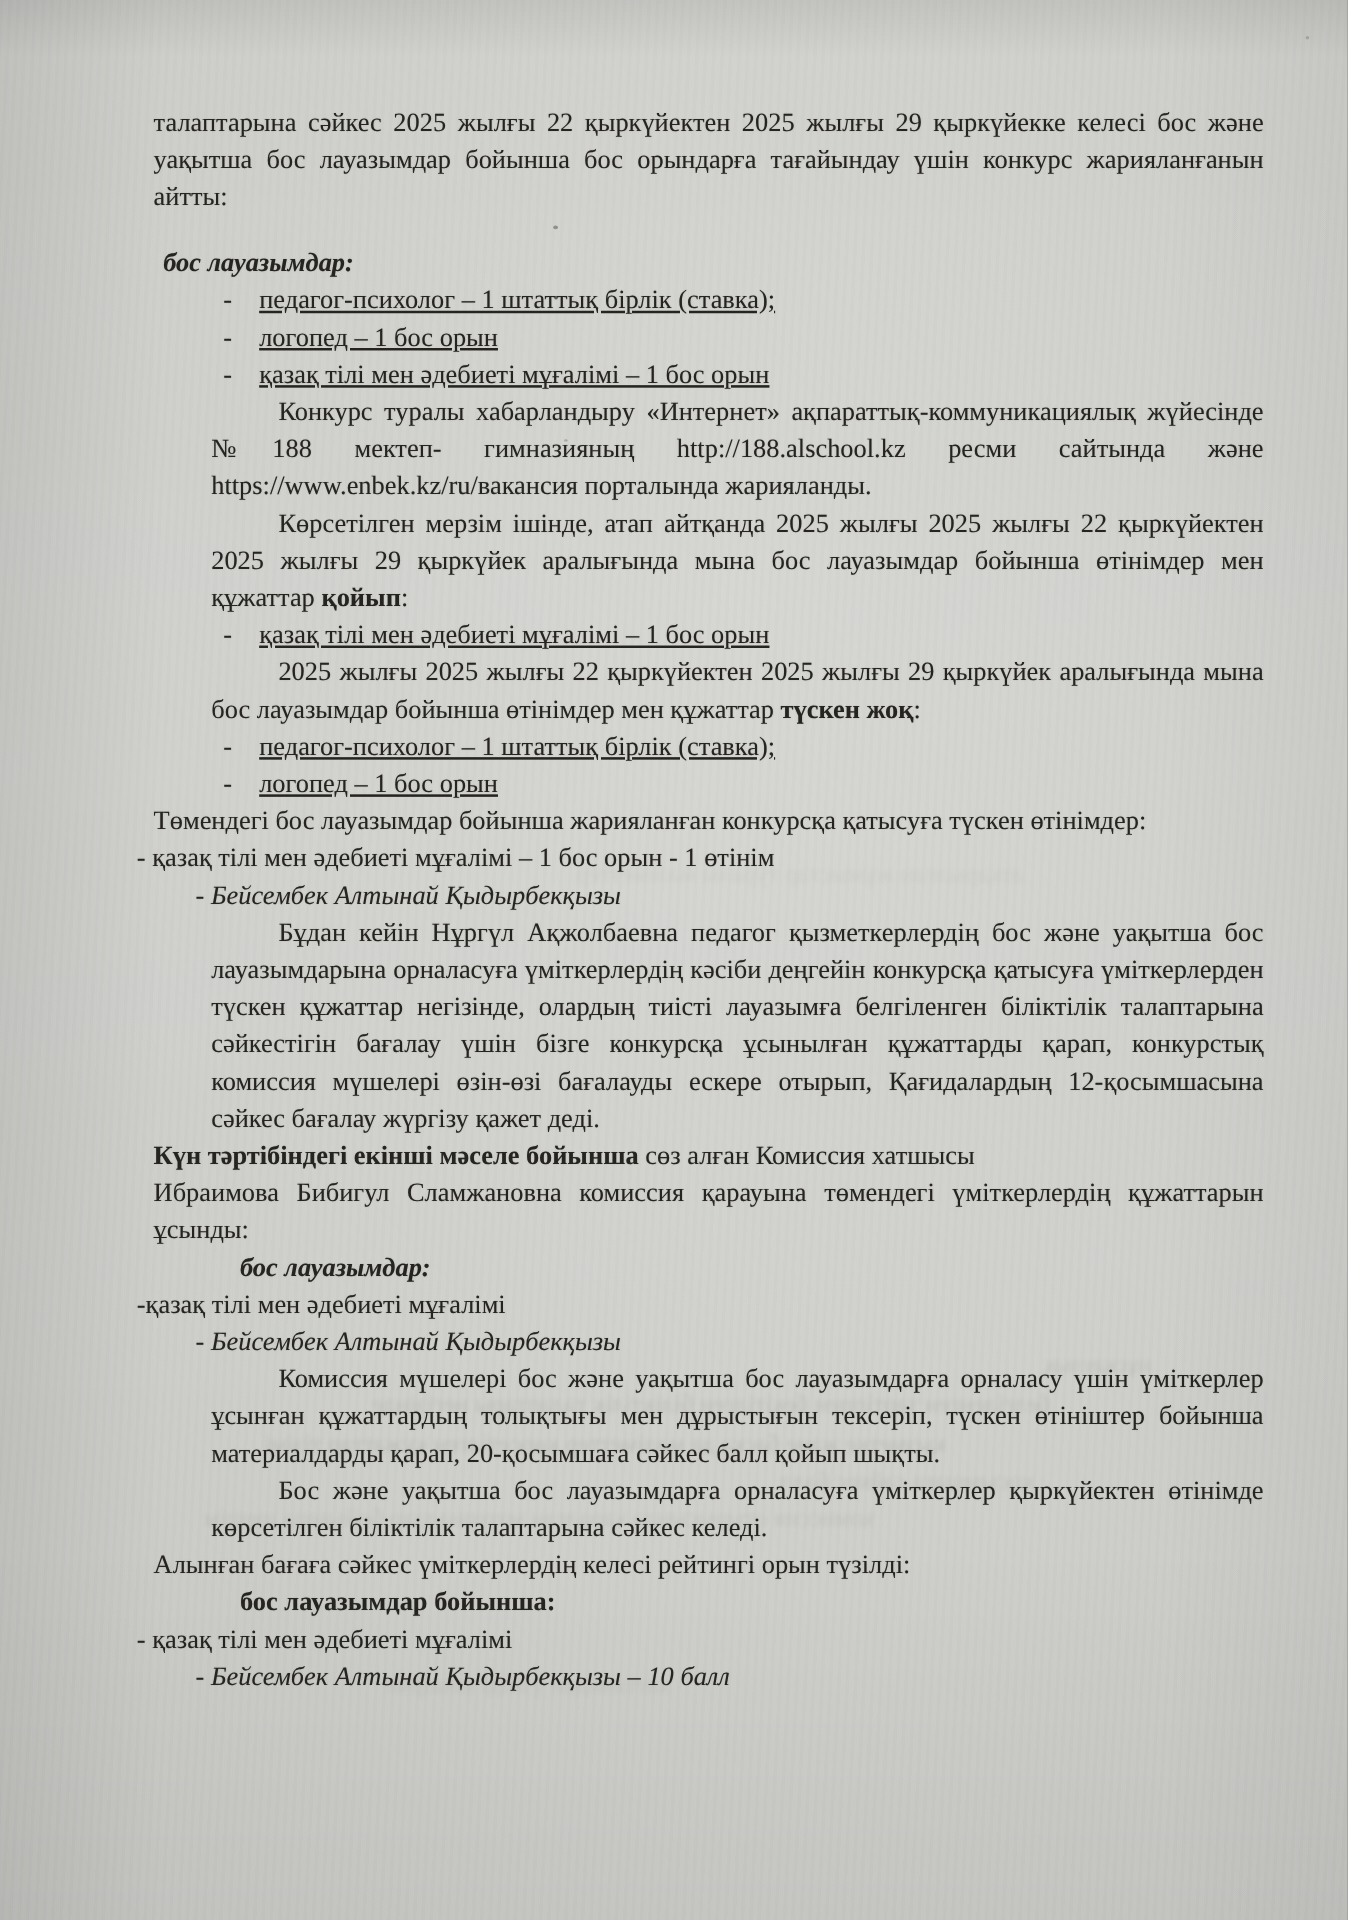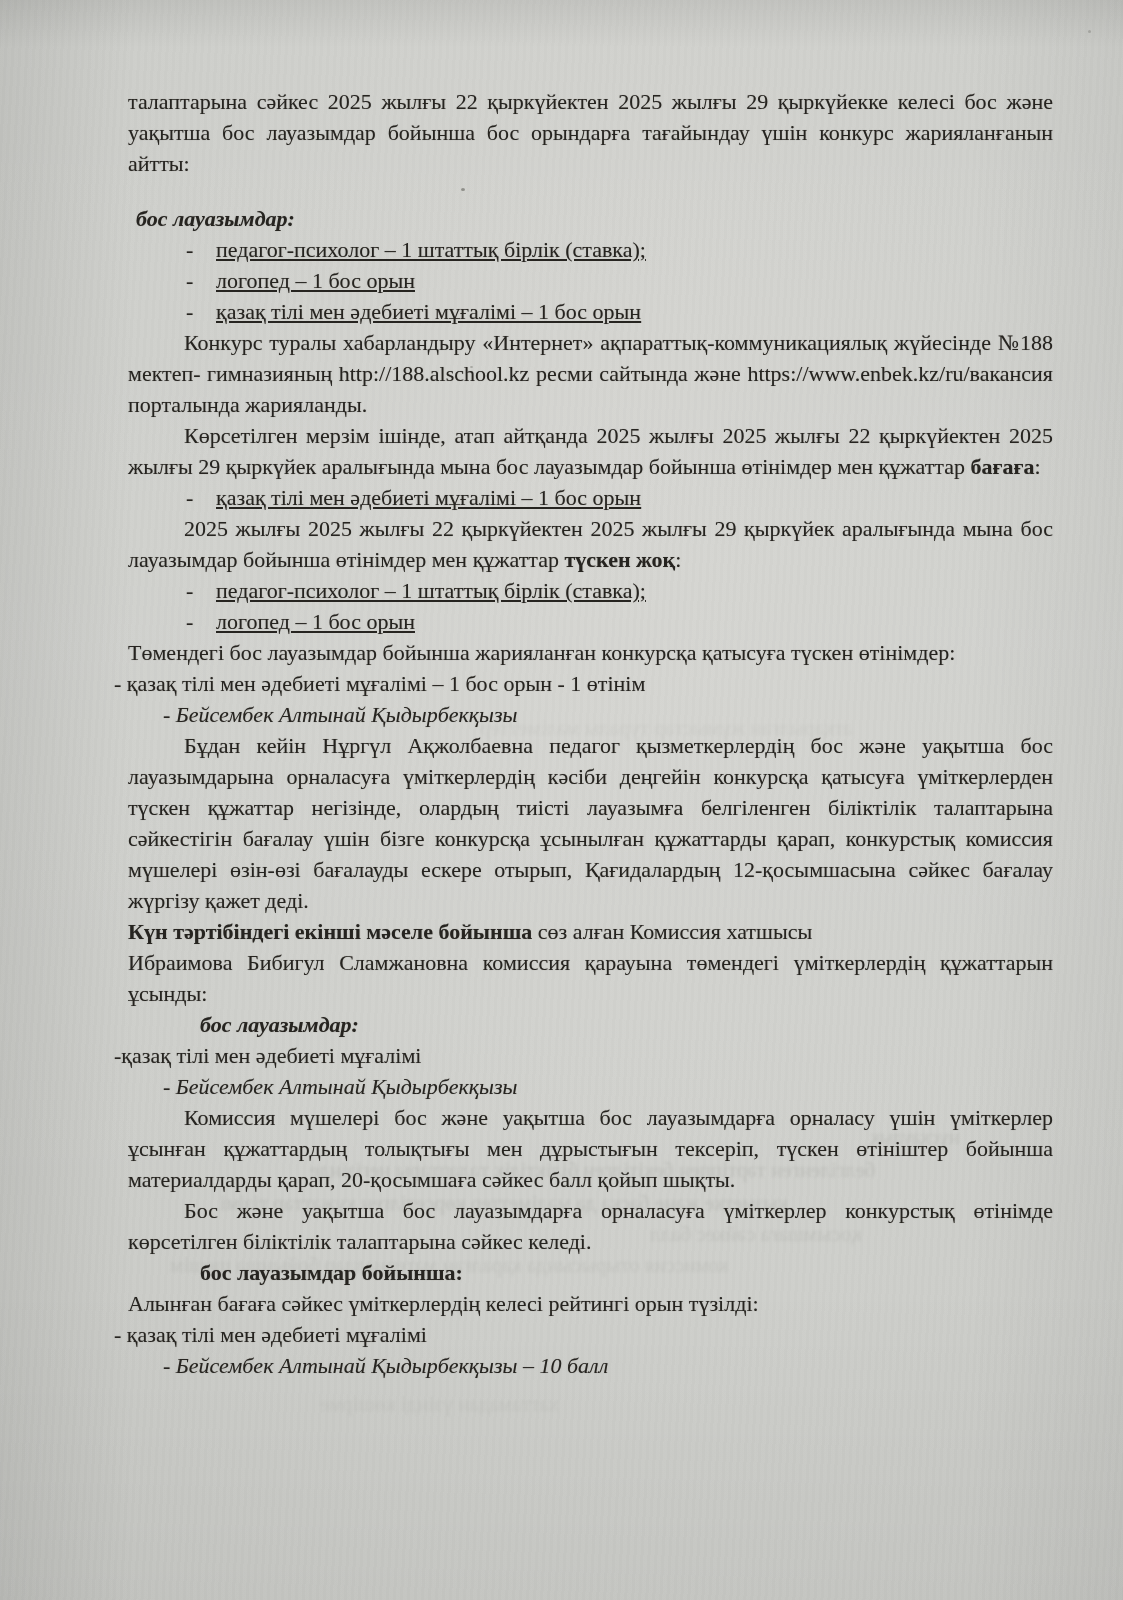--- a/index.html
+++ b/index.html
@@ -24,21 +24,21 @@
     left: 128px;
     top: 86px;
     width: 925px;
     font-size: 22px;
     line-height: 31px;
     text-shadow: 0 0 1px rgba(62,58,50,0.35);
   }
 
   .block { margin: 0; }
   .para { text-align: justify; }
-  .indent { text-indent: 56px; }
+  .indent { text-indent: 56px; margin-left: 48px; }
   .heading { font-weight: bold; font-style: italic; margin-top: 24px; margin-left: 8px; }
   .heading-ind { font-weight: bold; font-style: italic; margin-left: 72px; }
   .heading-bold { font-weight: bold; margin-left: 72px; }
   .bullet { padding-left: 58px; text-decoration: underline; }
   .bullet .dash { display: inline-block; width: 30px; }
   .name { font-style: italic; margin-left: 35px; }
   .outdent { margin-left: -14px; }
   .b { font-weight: bold; }
   .i { font-style: italic; }
 
@@ -71,37 +71,37 @@
       <div class="ghost" style="top: 1253px; left: 170px; font-size: 21px; opacity: 0.12;">комиссия отырысында қаралған материалдар бойынша шешім</div>
       <div class="ghost" style="top: 1392px; left: 320px; font-size: 21px; opacity: 0.09;">хаттамадан үзінді көшірме</div>
     </div>
   <div class="content" id="doc-content">
       <div class="block para"><span class="">талаптарына сәйкес 2025 жылғы 22 қыркүйектен 2025 жылғы 29 қыркүйекке келесі бос және уақытша бос лауазымдар бойынша бос орындарға тағайындау үшін конкурс жарияланғанын айтты:</span></div>
       <div class="block heading"><span class="b i">бос лауазымдар:</span></div>
       <div class="block bullet"><span class="dash">-</span><span class="">педагог-психолог – 1  штаттық бірлік (ставка);</span></div>
       <div class="block bullet"><span class="dash">-</span><span class="">логопед – 1 бос орын</span></div>
       <div class="block bullet"><span class="dash">-</span><span class="">қазақ тілі мен әдебиеті мұғалімі – 1 бос орын</span></div>
       <div class="block para indent"><span class="">Конкурс  туралы хабарландыру «Интернет» ақпараттық-коммуникациялық жүйесінде №188 мектеп- гимназияның http://188.alschool.kz ресми сайтында және https://www.enbek.kz/ru/вакансия порталында жарияланды.</span></div>
-      <div class="block para indent"><span class="">Көрсетілген мерзім ішінде, атап айтқанда 2025 жылғы 2025 жылғы 22 қыркүйектен 2025 жылғы 29 қыркүйек аралығында  мына бос лауазымдар бойынша өтінімдер мен құжаттар </span><span class="b ">бағаға</span><span class="">:</span></div>
+      <div class="block para indent"><span class="">Көрсетілген мерзім ішінде, атап айтқанда 2025 жылғы 2025 жылғы 22 қыркүйектен 2025 жылғы 29 қыркүйек аралығында  мына бос лауазымдар бойынша өтінімдер мен құжаттар </span><span class="b ">қойып</span><span class="">:</span></div>
       <div class="block bullet"><span class="dash">-</span><span class="">қазақ тілі мен әдебиеті мұғалімі – 1 бос орын</span></div>
       <div class="block para indent"><span class="">2025 жылғы 2025 жылғы 22 қыркүйектен 2025 жылғы 29 қыркүйек аралығында  мына бос лауазымдар бойынша өтінімдер мен құжаттар </span><span class="b ">түскен жоқ</span><span class="">:</span></div>
       <div class="block bullet"><span class="dash">-</span><span class="">педагог-психолог – 1  штаттық бірлік (ставка);</span></div>
       <div class="block bullet"><span class="dash">-</span><span class="">логопед – 1 бос орын</span></div>
       <div class="block para"><span class="">Төмендегі бос лауазымдар бойынша жарияланған конкурсқа қатысуға  түскен өтінімдер:</span></div>
       <div class="block line outdent"><span class="">- қазақ тілі мен әдебиеті мұғалімі – 1 бос орын - 1 өтінім</span></div>
       <div class="block name"><span class="i">- Бейсембек Алтынай Қыдырбекқызы</span></div>
       <div class="block para indent"><span class="">Бұдан кейін Нұргүл Ақжолбаевна педагог қызметкерлердің бос және уақытша бос лауазымдарына орналасуға үміткерлердің кәсіби деңгейін конкурсқа қатысуға үміткерлерден түскен құжаттар негізінде, олардың тиісті лауазымға белгіленген біліктілік талаптарына сәйкестігін бағалау үшін бізге конкурсқа ұсынылған құжаттарды қарап, конкурстық комиссия мүшелері өзін-өзі бағалауды ескере отырып, Қағидалардың 12-қосымшасына сәйкес бағалау жүргізу қажет деді.</span></div>
       <div class="block line"><span class="b ">Күн тәртібіндегі екінші мәселе бойынша</span><span class=""> сөз алған Комиссия хатшысы</span></div>
       <div class="block para"><span class="">Ибраимова Бибигул Сламжановна  комиссия қарауына төмендегі үміткерлердің құжаттарын ұсынды:</span></div>
       <div class="block heading-ind"><span class="b i">бос лауазымдар:</span></div>
       <div class="block line outdent"><span class="">-қазақ тілі мен әдебиеті мұғалімі</span></div>
       <div class="block name"><span class="i">- Бейсембек Алтынай Қыдырбекқызы</span></div>
       <div class="block para indent"><span class="">Комиссия мүшелері бос және уақытша бос лауазымдарға орналасу үшін үміткерлер ұсынған құжаттардың толықтығы мен дұрыстығын тексеріп, түскен өтініштер бойынша материалдарды қарап, 20-қосымшаға сәйкес балл қойып шықты.</span></div>
-      <div class="block para indent"><span class="">Бос және уақытша бос лауазымдарға орналасуға үміткерлер конкурстық өтінімде көрсетілген біліктілік талаптарына сәйкес келеді.</span></div>
+      <div class="block para indent"><span class="">Бос және уақытша бос лауазымдарға орналасуға үміткерлер қыркүйектен өтінімде көрсетілген біліктілік талаптарына сәйкес келеді.</span></div>
+      <div class="block para"><span class="">Алынған бағаға сәйкес үміткерлердің келесі рейтингі орын түзілді:</span></div>
       <div class="block heading-bold"><span class="b ">бос лауазымдар бойынша:</span></div>
-      <div class="block para"><span class="">Алынған бағаға сәйкес үміткерлердің келесі рейтингі орын түзілді:</span></div>
       <div class="block line outdent"><span class="">- қазақ тілі мен әдебиеті мұғалімі</span></div>
       <div class="block name"><span class="i">- Бейсембек Алтынай Қыдырбекқызы – 10 балл</span></div>
     </div>
   <div class="speck speck1"></div>
   <div class="speck speck2"></div>
   <div class="speck speck3"></div>
 </div>
 
 </body></html>

